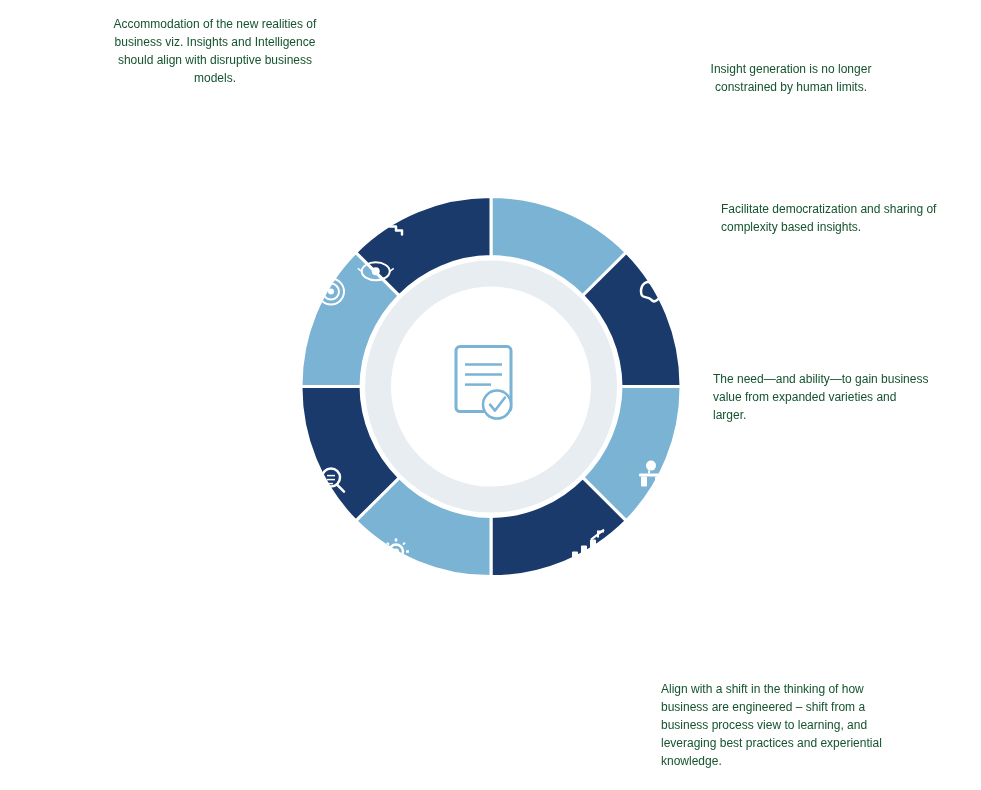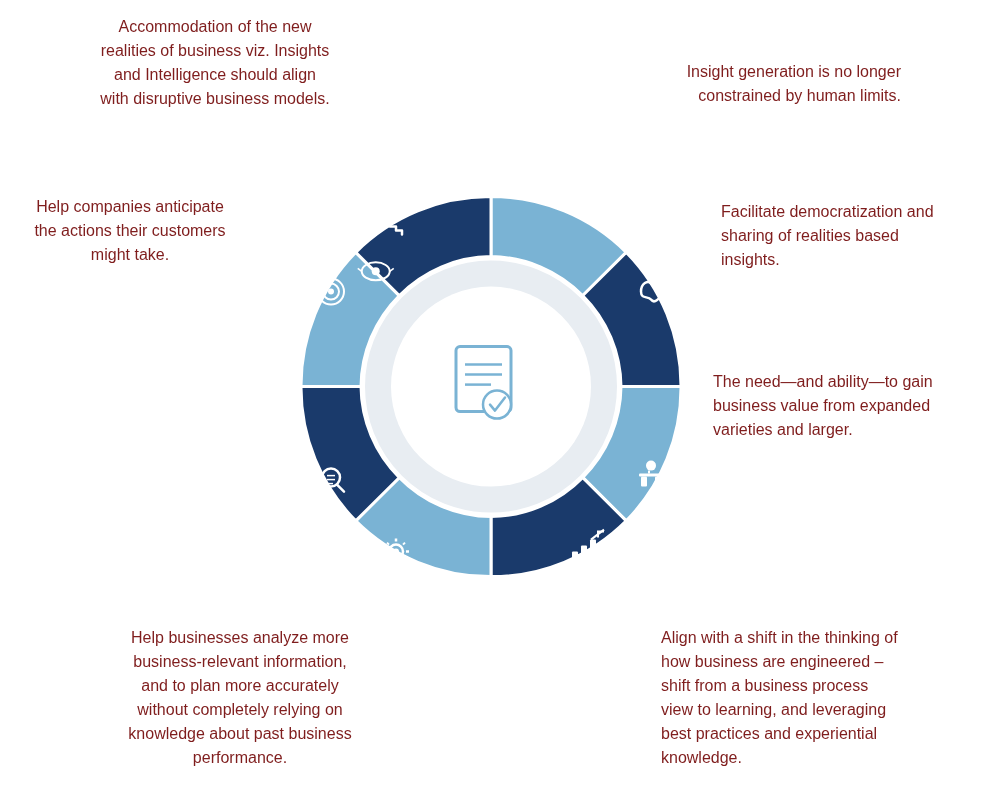--- a/index.html
+++ b/index.html
@@ -30,37 +30,37 @@
     }
 
     .wheel-svg {
       width: 100%;
       height: 100%;
     }
 
     
     .label {
       position: absolute;
-      font-size: 16px;
-      color: #7f1d1d;
+      font-size: 12px;
+      color: #14532d;
       line-height: 1.5;
       text-align: center;
     }
 
     .label-top-left {
       top: 15px;
       left: 100px;
       width: 230px;
     }
 
     .label-top-right {
       top: 60px;
       right: 80px;
       width: 220px;
-      text-align: right;
+      text-align: center;
     }
 
     .label-mid-left-top {
       top: 195px;
       left: 30px;
       width: 200px;
     }
 
     .label-mid-right-top {
       top: 200px;
@@ -96,24 +96,22 @@
       margin-left: 20px;
     }
   </style>
 </head>
 <body>
 
 <div class="diagram-container">
 
   <div class="label label-top-left">Accommodation of the new realities of business viz. Insights and Intelligence should align with disruptive business models.</div>
   <div class="label label-top-right">Insight generation is no longer constrained by human limits.</div>
-  <div class="label label-mid-left-top">Help companies anticipate the actions their customers might take.</div>
-  <div class="label label-mid-right-top">Facilitate democratization and sharing of realities based insights.</div>
+  <div class="label label-mid-right-top">Facilitate democratization and sharing of complexity based insights.</div>
   <div class="label label-mid-right-bottom">The need—and ability—to gain business value from expanded varieties and larger.</div>
-  <div class="label label-bottom-left">Help businesses analyze more business-relevant information, and to plan more accurately without completely relying on knowledge about past business performance.</div>
   <div class="label label-bottom-right">Align with a shift in the thinking of how business are engineered – shift from a business process view to learning, and leveraging best practices and experiential knowledge.</div>
 
   <div class="wheel-wrapper">
     <svg class="wheel-svg" viewBox="0 0 420 420" xmlns="http://www.w3.org/2000/svg">
       <defs>
         <clipPath id="outerRing">
           <path d="M210,210 m-190,0 a190,190 0 1,1 0,0.001 Z M210,210 m-130,0 a130,130 0 1,0 0,-0.001 Z"></path>
         </clipPath>
       </defs>
 

